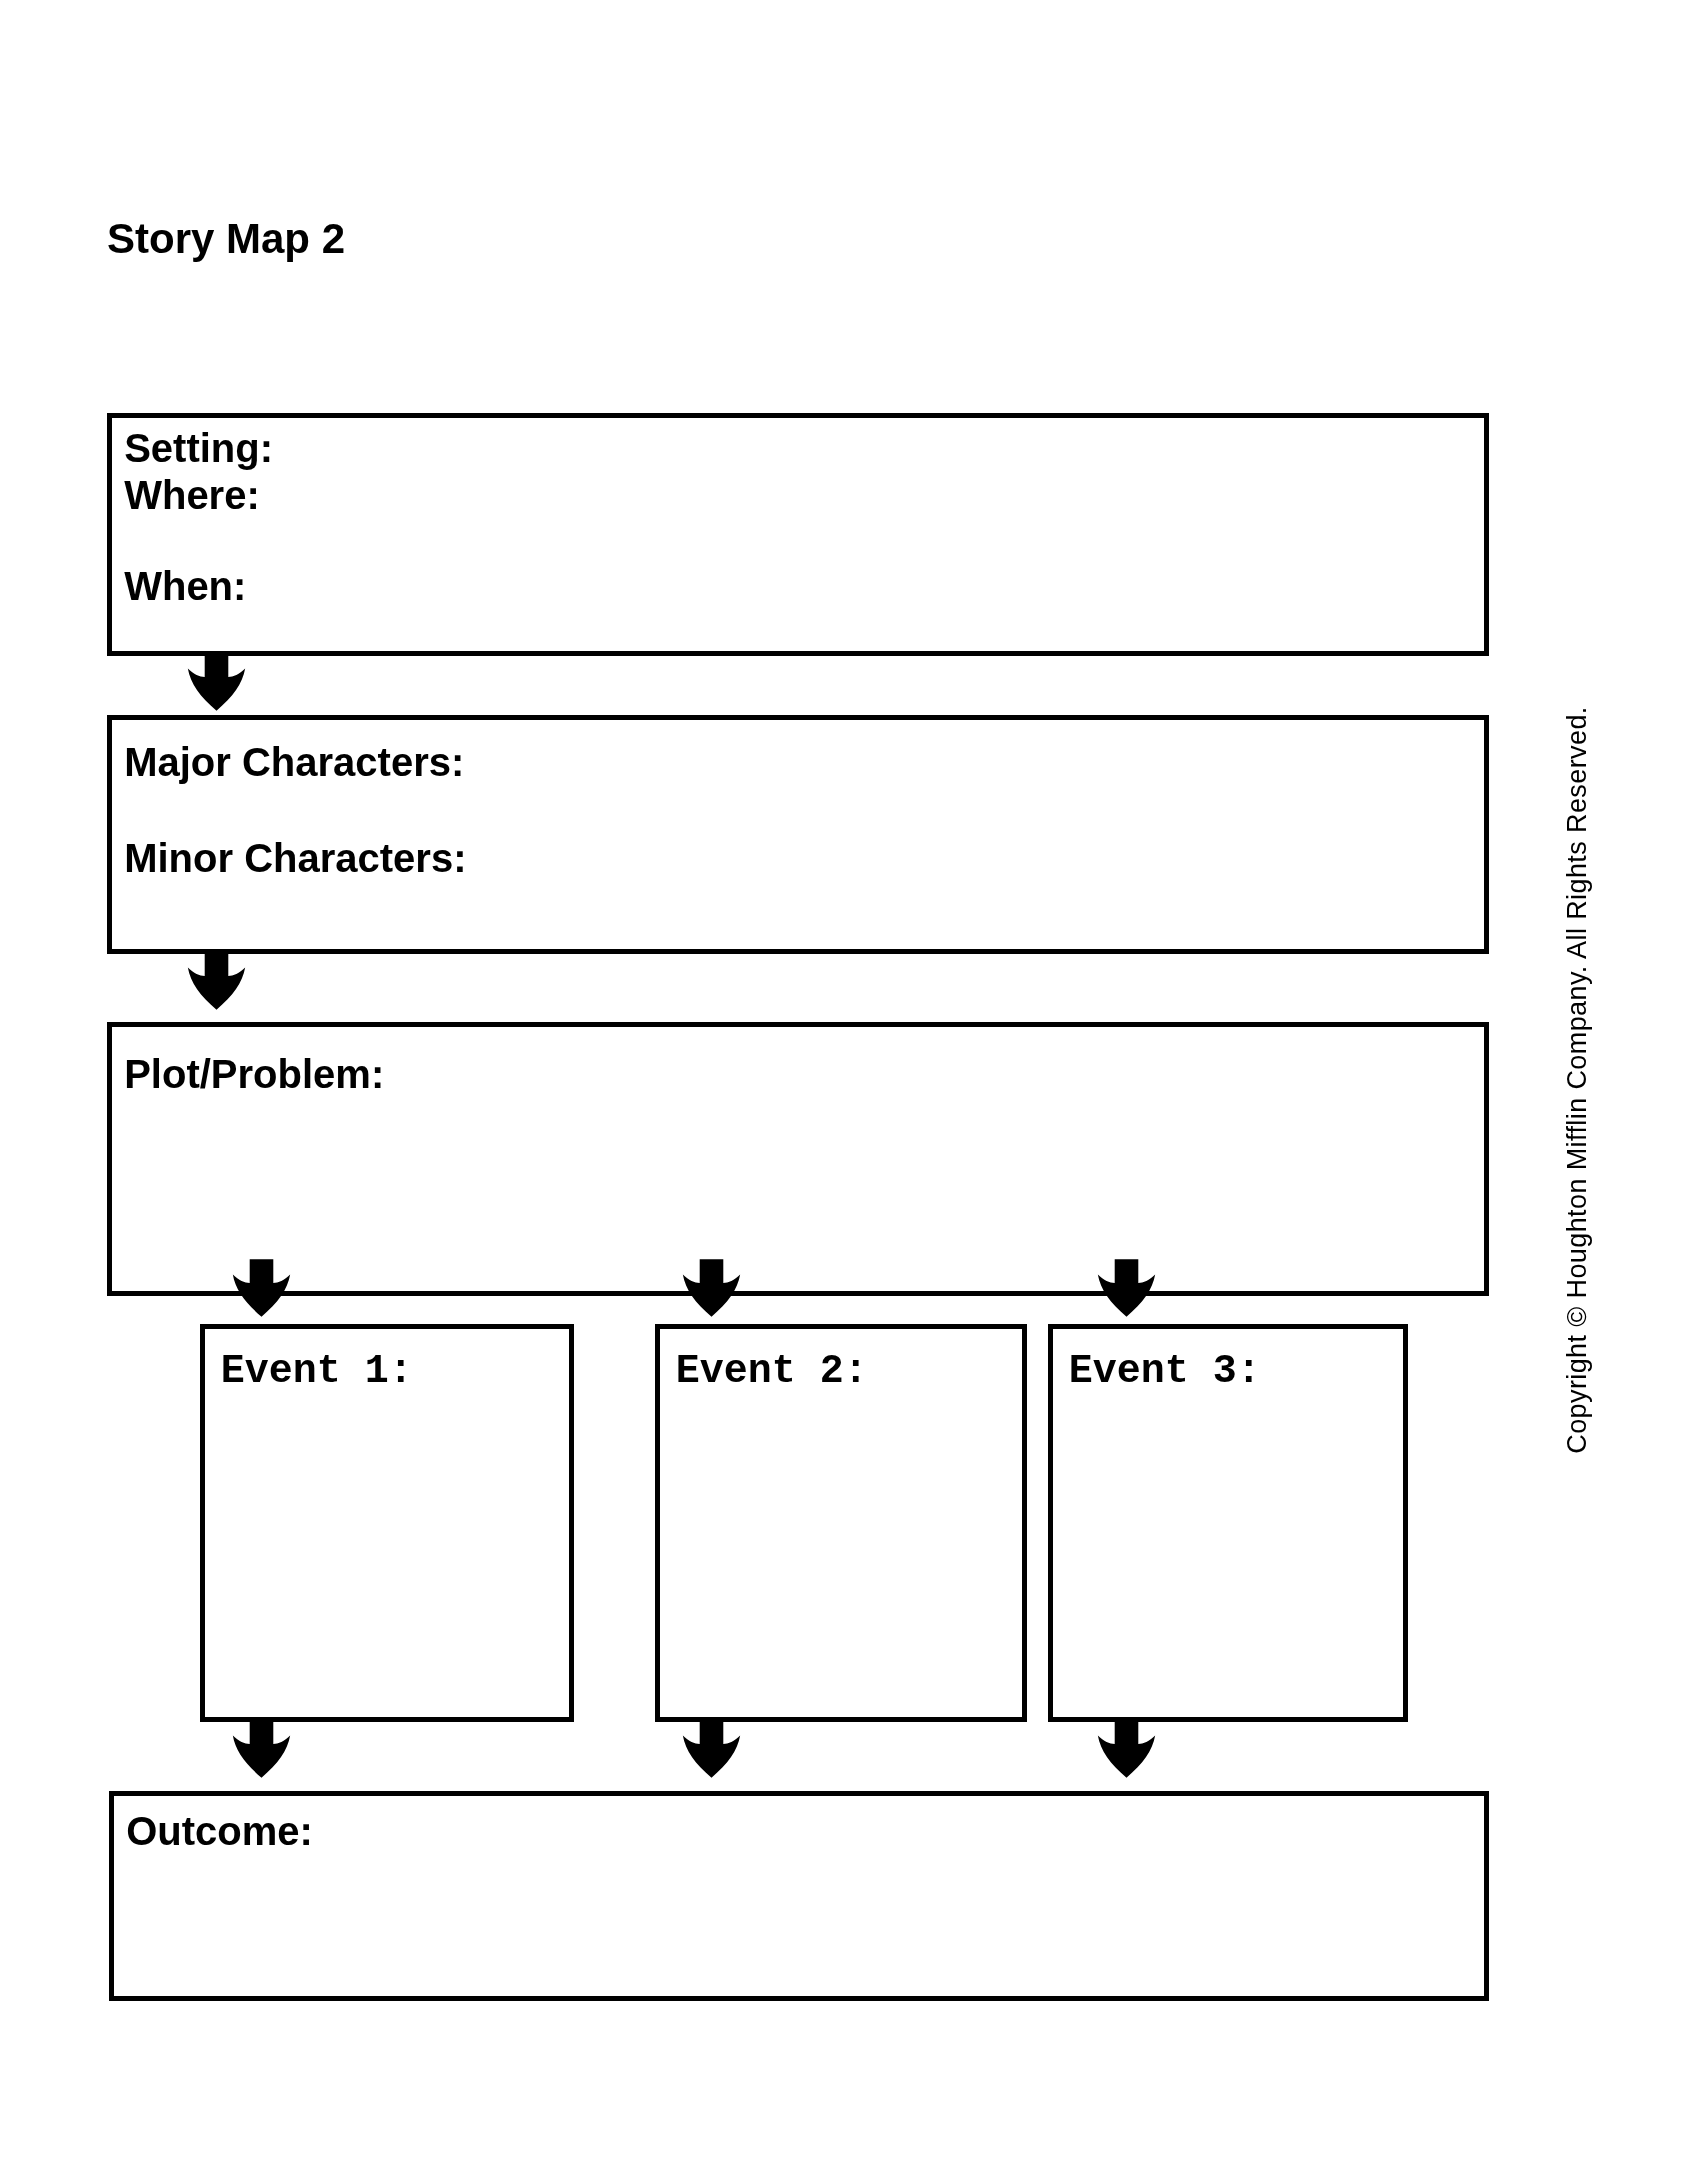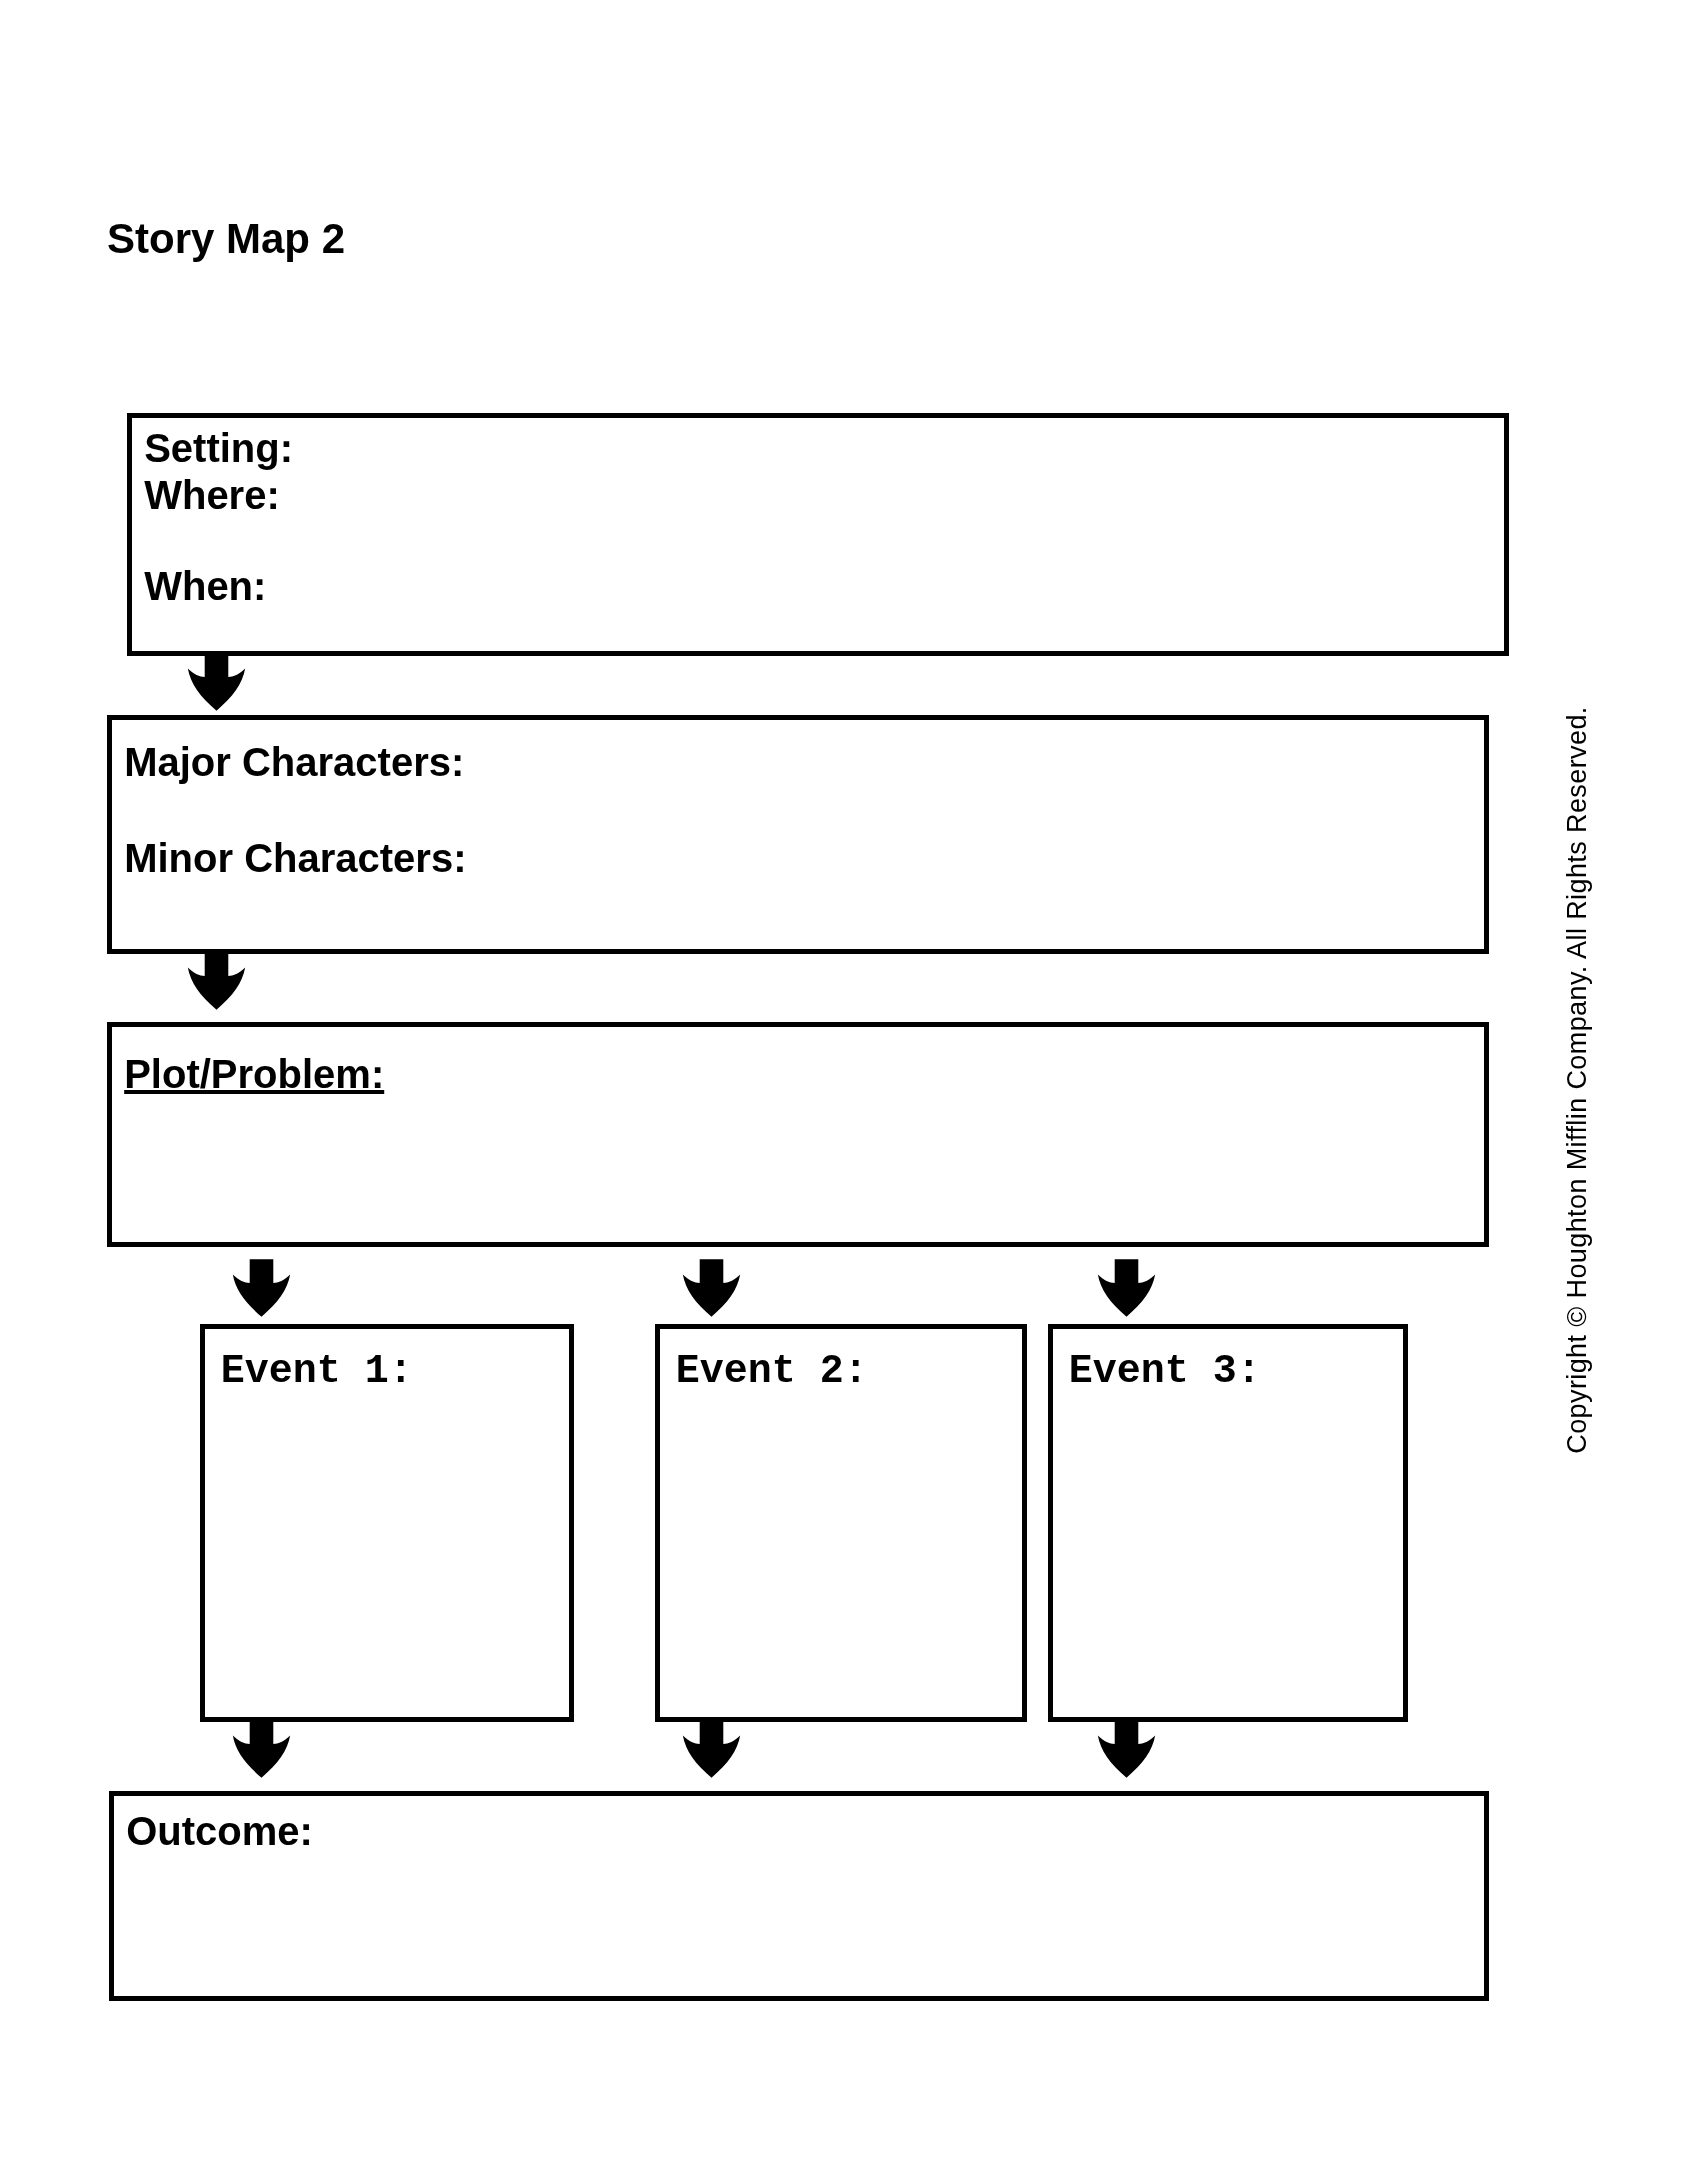--- a/index.html
+++ b/index.html
@@ -47,23 +47,23 @@
     border: 5.2px solid #000;
     box-sizing: border-box;
     background: #ffffff;
   }
   .lbl {
     font-weight: bold;
     font-size: 40px;
     line-height: 47px;
     white-space: nowrap;
   }
-  .box-setting    { left: 107px; top: 413px;  width: 1382px; height: 243px; padding: 7px 12.2px; margin-left: 20px; }
+  .box-setting    { left: 107px; top: 413px;  width: 1382px; height: 243px; padding: 7px 12.2px; }
   .box-characters { left: 107px; top: 715px;  width: 1382px; height: 239px; padding: 19px 12.2px; }
-  .box-plot       { left: 107px; top: 1022px; width: 1382px; height: 225px; padding: 23.6px 12.2px; text-decoration: underline; }
+  .box-plot       { left: 107px; top: 1022px; width: 1382px; height: 274px; padding: 23.6px 12.2px; }
   .event-box      { top: 1324px; height: 398px; padding: 19px 15.7px; font-family: Liberation Mono, monospace; }
   .box-event-1    { left: 200px;  width: 374px; }
   .box-event-2    { left: 655px;  width: 372px; }
   .box-event-3    { left: 1048px; width: 360px; }
   .box-outcome    { left: 109px; top: 1791px; width: 1380px; height: 210px; padding: 12.2px 12.2px; }
 
   .gap-when  { margin-top: 44px; }
   .gap-minor { margin-top: 49px; }
 
   

